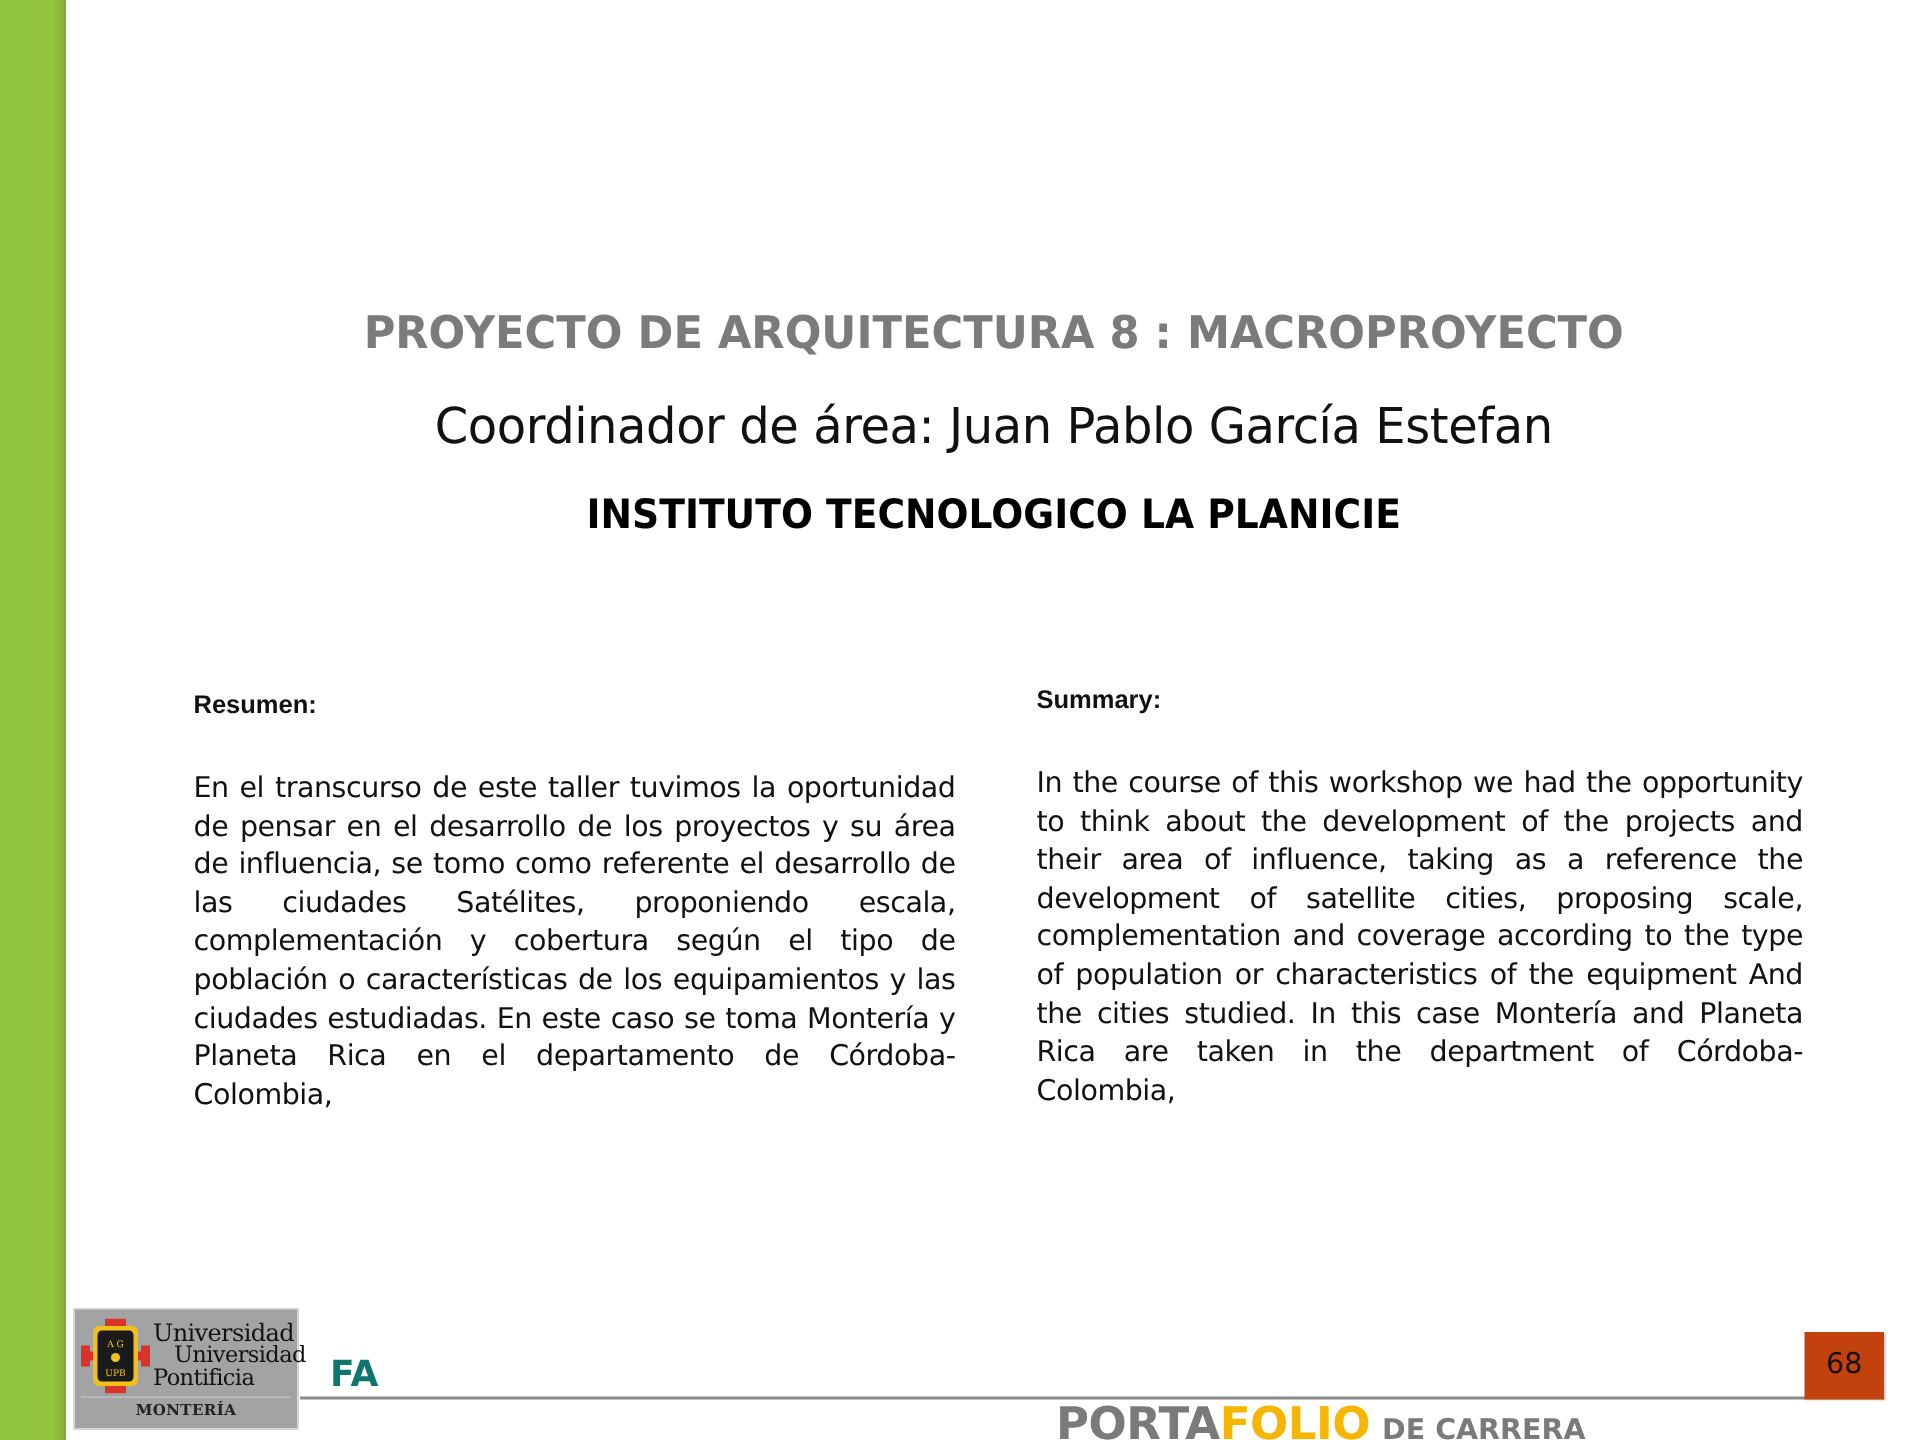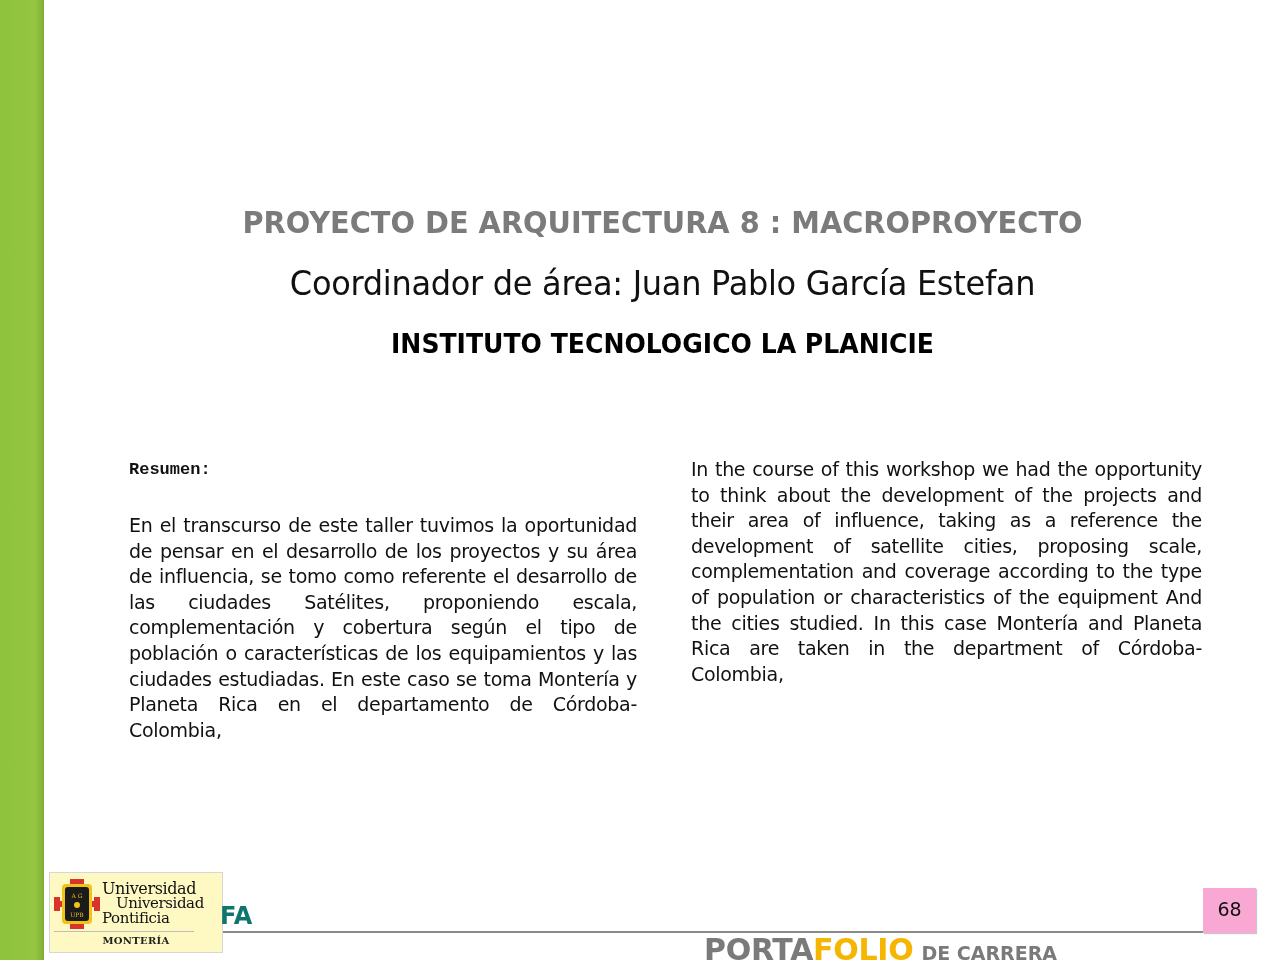--- a/index.html
+++ b/index.html
@@ -25,34 +25,34 @@
       transform: scaleX(0.97);
     }
     .inst {
       top: 328px; font-family: "DejaVu Sans", sans-serif; font-weight: bold;
       font-size: 27px; color: #000; transform: scaleX(0.93);
     }
     .col { position: absolute; width: 508px; }
     .col.left { left: 129px; top: 460px; }
     .col.right { left: 691px; top: 457px; width: 511px; }
     .col-heading {
-      font-family: Liberation Mono, monospace; font-weight: bold; font-size: 17px;
+      font-family: Liberation Sans, sans-serif; font-weight: bold; font-size: 17px;
       color: #111; margin: 0 0 33px 0; height: 20px; line-height: 20px;
     }
     .col-body {
       font-family: "DejaVu Sans", sans-serif; font-size: 19px; line-height: 25.6px;
       text-align: justify; color: #111; margin: 0; letter-spacing: -0.3px;
     }
     .footer-line {
       position: absolute; left: 200px; top: 931px; width: 1005px; height: 2px;
       background: #8a8a8a;
     }
     .logo-box {
-      position: absolute; left: 49px; top: 872px; width: 174px; height: 81px;
-      border: 1px solid #d6d6d6; background: #fef9c3; box-sizing: border-box;
+      position: absolute; left: 49px; top: 872px; width: 150px; height: 81px;
+      border: 1px solid #d6d6d6; background: #a3a3a3; box-sizing: border-box;
     }
     .logo-emblem {
       position: absolute; left: 4px; top: 6px; width: 46px; height: 50px;
     }
     .logo-text {
       position: absolute; left: 52px; top: 8px; width: 96px;
       font-family: "DejaVu Serif", serif; color: #111; line-height: 15px;
     }
     .logo-text span { display: block; font-size: 15px; letter-spacing: -0.4px; }
     .logo-text .l1 { font-size: 16px; }
@@ -71,40 +71,41 @@
     }
     .portafolio {
       position: absolute; left: 704px; top: 932px; white-space: nowrap;
       font-family: "DejaVu Sans", sans-serif; font-weight: bold;
     }
     .portafolio .p1 { font-size: 30px; color: #7a7a7a; letter-spacing: -0.3px; }
     .portafolio .p2 { font-size: 30px; color: #f5b500; letter-spacing: -0.3px; }
     .portafolio .p3 { font-size: 19px; color: #7a7a7a; margin-left: 8px; }
     .page-box {
       position: absolute; left: 1203px; top: 888px; width: 53px; height: 45px;
-      background: #f9a8d4; box-shadow: 1px 1px 1px #c8c8c8;
+      background: #c2410c; box-shadow: 1px 1px 1px #c8c8c8;
       display: flex; align-items: center; justify-content: center;
     }
     .page-num { font-family: "DejaVu Sans", sans-serif; font-size: 19px; color: #111; margin-top: -4px; }
   </style>
 </head>
 <body>
 
 <div class="green-bar"></div>
 
 <div class="header title">PROYECTO DE ARQUITECTURA 8 : MACROPROYECTO</div>
 <div class="header coord">Coordinador de área: Juan Pablo García Estefan</div>
 <div class="header inst">INSTITUTO TECNOLOGICO LA PLANICIE</div>
 
 <div class="col left">
   <div class="col-heading">Resumen:</div>
   <p class="col-body">En el transcurso de este taller tuvimos la oportunidad de pensar en el desarrollo de los proyectos y su área de influencia, se tomo como referente el desarrollo de  las ciudades Satélites, proponiendo escala, complementación y cobertura según el tipo de población o características de los equipamientos y las ciudades estudiadas. En este caso se toma Montería y Planeta Rica en el departamento de Córdoba-Colombia,</p>
 </div>
 
 <div class="col right">
+  <div class="col-heading">Summary:</div>
   <p class="col-body">In the course of this workshop we had the opportunity to think about the development of the projects and their area of influence, taking as a reference the development of satellite cities, proposing scale, complementation and coverage according to the type of population or characteristics of the equipment And the cities studied. In this case Montería and Planeta Rica are taken in the department of Córdoba-Colombia,</p>
 </div>
 
 <div class="footer-line"></div>
 
 <div class="logo-box">
   <svg class="logo-emblem" viewBox="0 0 46 50">
     <rect x="0" y="18" width="6" height="14" fill="#d9332a"></rect>
     <rect x="40" y="18" width="6" height="14" fill="#d9332a"></rect>
     <rect x="16" y="0" width="14" height="5" fill="#d9332a"></rect>

